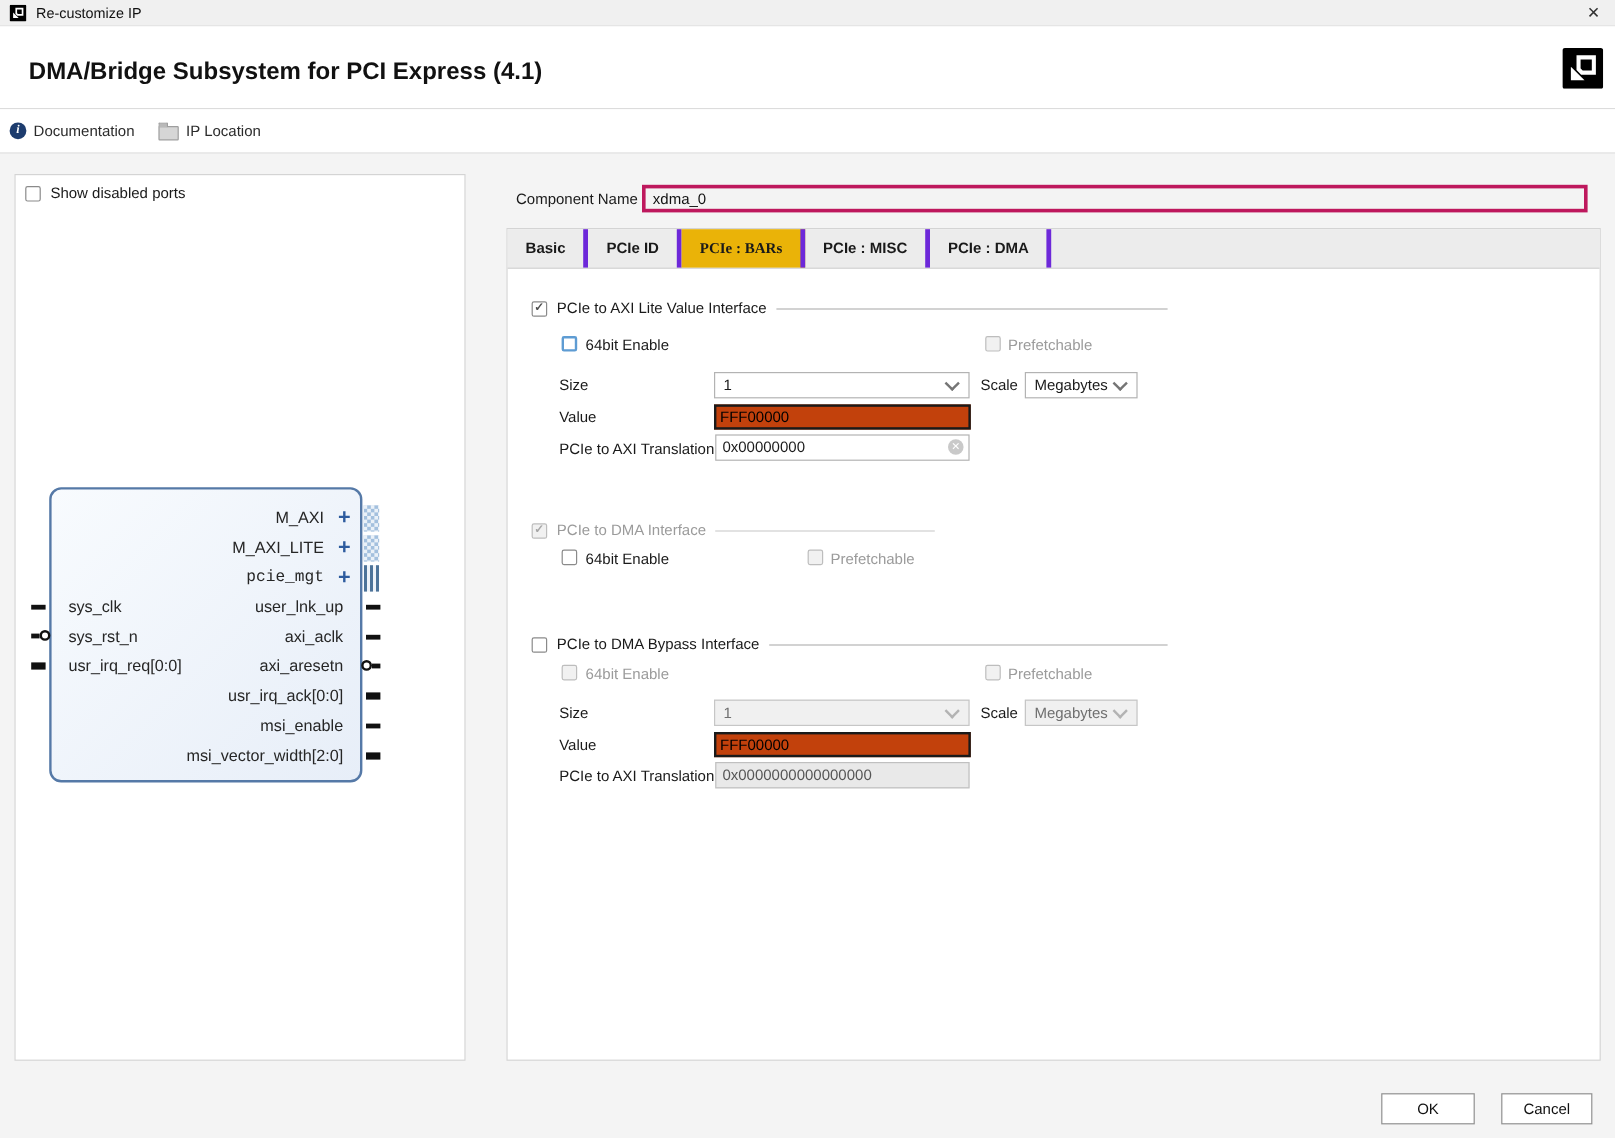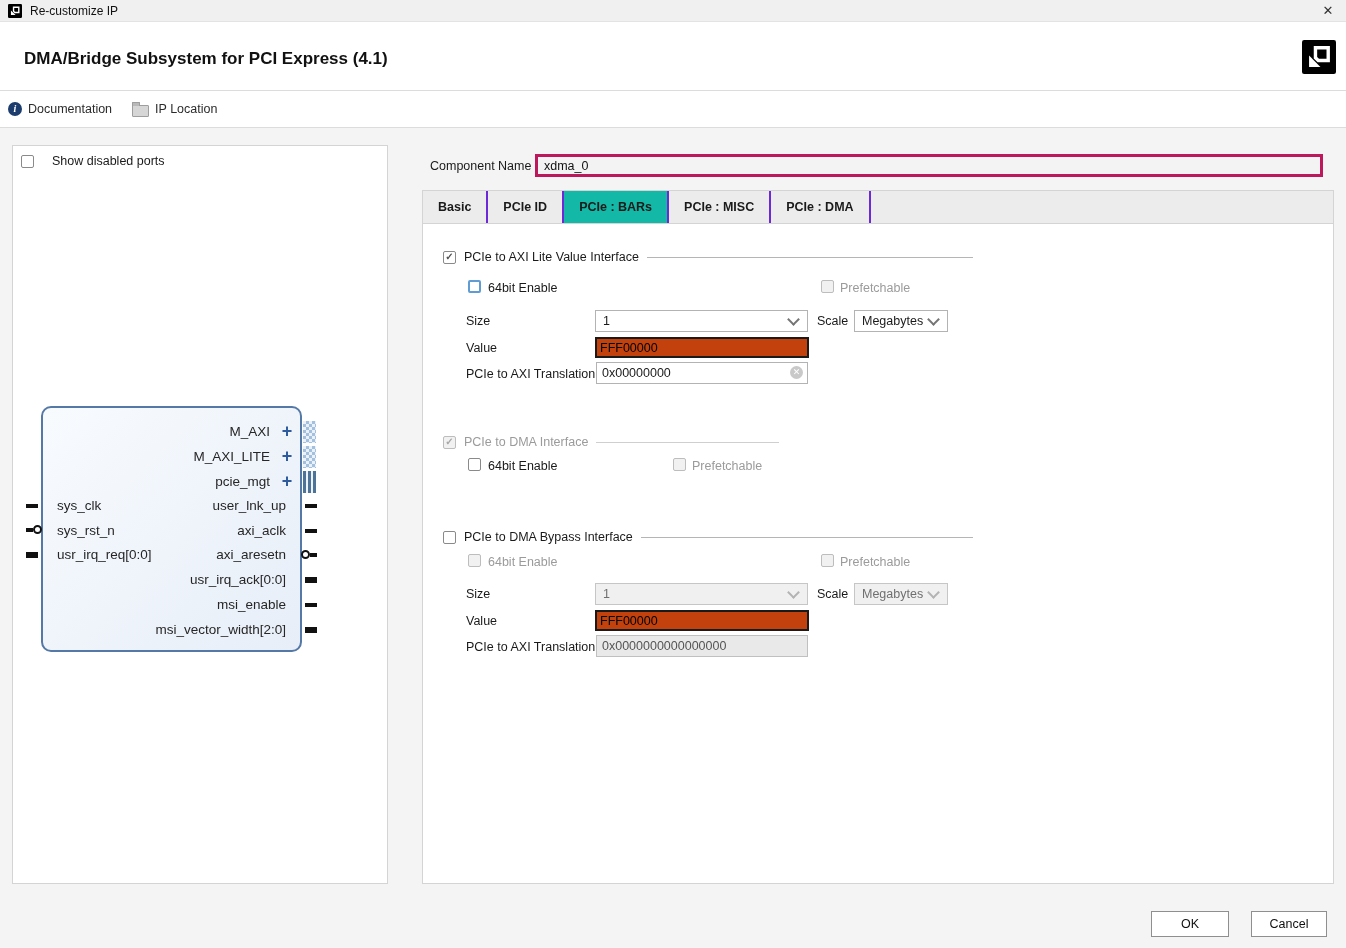--- a/index.html
+++ b/index.html
@@ -8,33 +8,33 @@
   .app { position:relative; width:1346px; height:948px; background:#f4f4f4; }
 
   
   .titlebar { position:absolute; left:0; top:0; width:100%; height:22px; background:#f0f0f0; border-bottom:1px solid #e3e3e3; box-sizing:border-box; }
   .titlebar .tb-logo { position:absolute; left:8px; top:4px; }
   .titlebar .tb-title { position:absolute; left:30px; top:0; line-height:22px; font-size:12px; color:#111; }
   .close-x { position:absolute; right:9px; top:0; width:18px; height:22px; line-height:22px; text-align:center; font-size:13px; color:#333; cursor:default; }
 
   
   .header { position:absolute; left:0; top:22px; width:100%; height:69px; background:#ffffff; border-bottom:1px solid #dcdcdc; box-sizing:border-box; }
-  .header h1 { position:absolute; left:24px; top:27px; font-size:17px; font-weight:bold; color:#111; }
+  .header h1 { position:absolute; left:24px; top:27px; font-size:20px; font-weight:bold; color:#111; }
   .logo-lg { position:absolute; left:1302px; top:18px; }
 
   
   .toolbar { position:absolute; left:0; top:91px; width:100%; height:37px; background:#ffffff; border-bottom:1px solid #dcdcdc; box-sizing:border-box; display:flex; align-items:center; padding-left:8px; }
   .tool-item { display:flex; align-items:center; gap:6px; font-size:12.5px; color:#2b2b2b; margin-right:20px; }
   .info-icon { width:14px; height:14px; border-radius:50%; background:#1d3c6e; color:#fff; font:italic bold 10px "Liberation Serif", serif; text-align:center; line-height:14px; }
   .folder-icon { width:15px; height:10px; background:#d6d6d6; border:1px solid #9e9e9e; border-radius:1px; position:relative; margin-top:3px; }
   .folder-icon::before { content:""; position:absolute; left:-1px; top:-4px; width:6px; height:3px; background:#b9b9b9; border:1px solid #9e9e9e; border-bottom:none; border-radius:1px 1px 0 0; }
 
   
   .left-panel { position:absolute; left:12px; top:145px; width:376px; height:739px; background:#fff; border:1px solid #d4d4d4; box-sizing:border-box; }
-  .show-ports { position:absolute; left:8px; top:8px; display:flex; align-items:center; gap:18px; font-size:12.5px; color:#1a1a1a; }
+  .show-ports { position:absolute; left:8px; top:8px; display:flex; align-items:center; gap:8px; font-size:12.5px; color:#1a1a1a; }
 
   
   .cb { width:13px; height:13px; background:#fff; border:1px solid #8a8a8a; border-radius:2px; box-sizing:border-box; display:flex; align-items:center; justify-content:center; flex:0 0 13px; }
   .cb .mark { font-size:10px; font-weight:bold; color:#4f4f4f; line-height:1; }
   .cb.focus { border:2px solid #5e9cd3; }
   .cb.dis { background:#f1f1f1; border-color:#bdbdbd; }
   .cb.dis .mark { color:#a6a6a6; }
   .abs { position:absolute; }
 
   
@@ -51,22 +51,22 @@
   .stub.rt { right:-17px; }
   .stub.lf { left:-17px; }
   .ring { position:absolute; width:5px; height:5px; border:2px solid #111; border-radius:50%; background:#fff; }
 
   
   .cname-label { position:absolute; left:430px; top:159px; font-size:12.5px; color:#1a1a1a; }
   .cname-input { position:absolute; left:535px; top:154px; width:788px; height:23px; box-sizing:border-box; background:#f3f3f3; border:3px solid #be185d; font:12.5px "Liberation Sans",sans-serif; padding:0 6px; color:#111; }
 
   .panel { position:absolute; left:422px; top:190px; width:912px; height:694px; background:#fff; border:1px solid #d4d4d4; box-sizing:border-box; }
   .tabbar { position:absolute; left:0; top:0; right:0; height:32px; background:#ececec; border-bottom:1px solid #d4d4d4; display:flex; }
-  .tab { padding:0 15px; line-height:32px; height:32px; box-sizing:border-box; font-size:12.5px; font-weight:bold; color:#1a1a1a; border-right:2px solid #6d28d9; }
-  .tab.sel { background:#14b8a6; }
+  .tab { padding:0 15px; line-height:32px; height:32px; box-sizing:border-box; font-size:12.5px; font-weight:bold; color:#1a1a1a; border-right:4px solid #6d28d9; }
+  .tab.sel { background:#eab308;font-family:Liberation Serif, serif; }
 
   .lbl { position:absolute; font-size:12.5px; color:#1a1a1a; white-space:nowrap; }
   .dim { color:#9b9b9b; }
 
   .sec-hdr { position:absolute; display:flex; align-items:center; gap:8px; height:16px; }
   .sec-title { font-size:12.5px; color:#1a1a1a; white-space:nowrap; }
   .sec-line { flex:1; height:1px; background:#b5b5b5; }
   .sec-hdr.dimmed .sec-title { color:#9b9b9b; }
   .sec-hdr.dimmed .sec-line { background:#cfcfcf; }
 
@@ -127,21 +127,21 @@
     <div class="block">
 
       <div class="prow" style="top:12px; right:30px;">M_AXI</div>
       <span class="plus-icon" style="top:12px;">+</span>
       <span class="pins dots" style="top:13px;"></span>
 
       <div class="prow" style="top:37px; right:30px;">M_AXI_LITE</div>
       <span class="plus-icon" style="top:37px;">+</span>
       <span class="pins dots" style="top:38px;"></span>
 
-      <div class="prow" style="top:62px; right:30px;">pcie_mgt</div>
+      <div class="prow" style="top:62px; right:30px;font-family:Liberation Mono, monospace;">pcie_mgt</div>
       <span class="plus-icon" style="top:62px;">+</span>
       <span class="pins bars" style="top:63px;"></span>
 
       <div class="prow" style="top:86px; right:14px;">user_lnk_up</div>
       <span class="stub thin rt" style="top:96px;"></span>
 
       <div class="prow" style="top:111px; right:14px;">axi_aclk</div>
       <span class="stub thin rt" style="top:121px;"></span>
 
       <div class="prow" style="top:135px; right:14px;">axi_aresetn</div>

